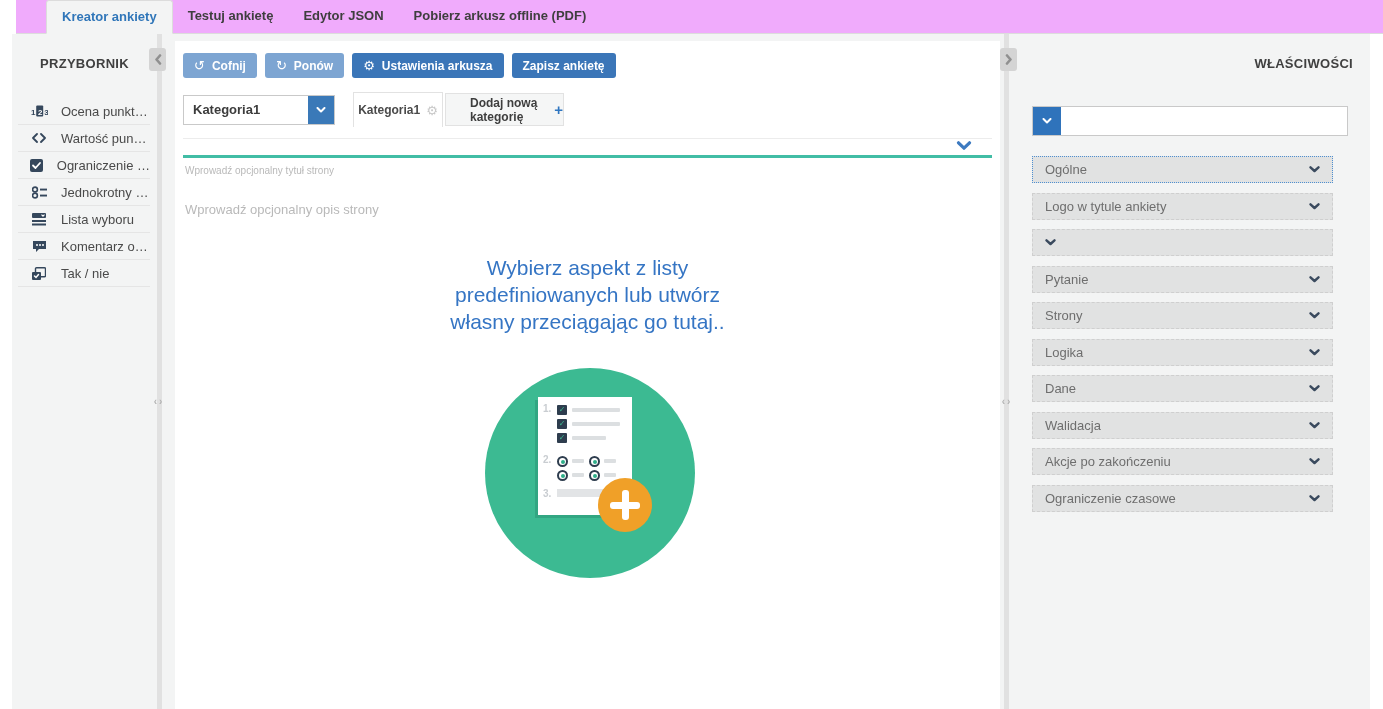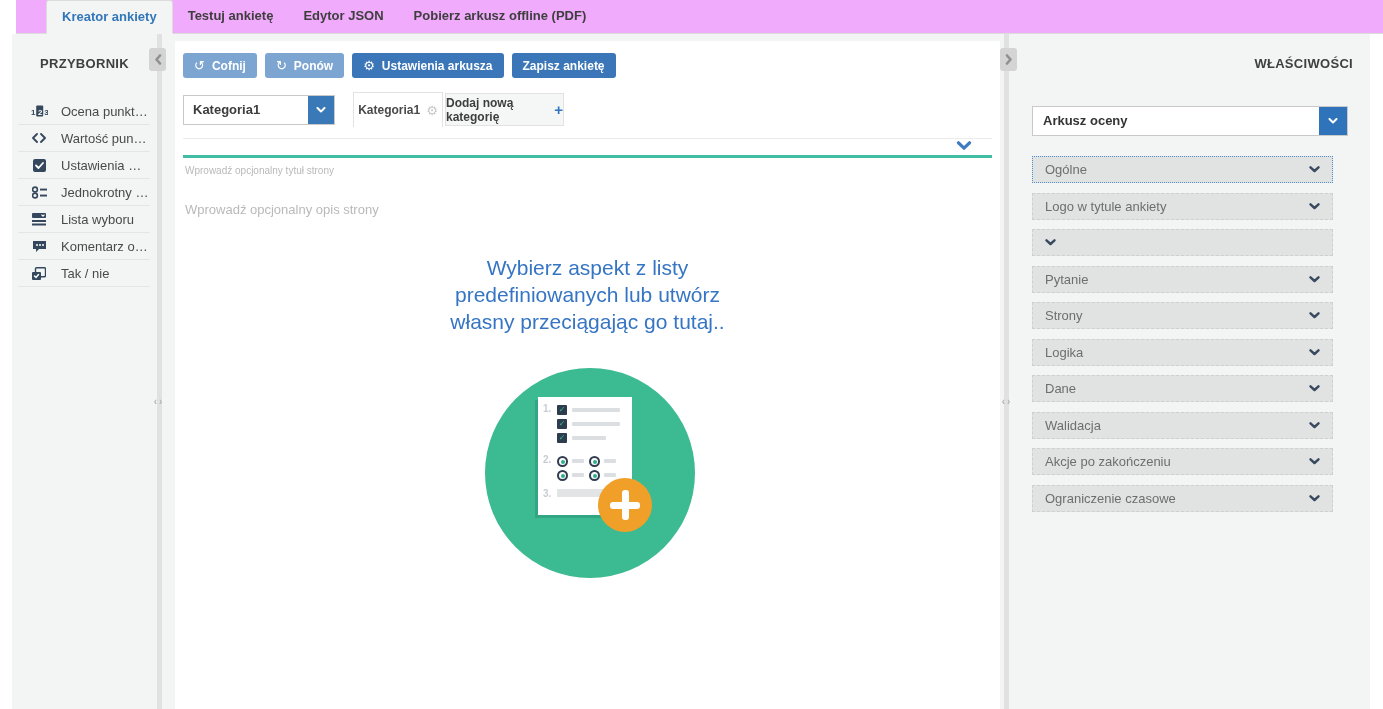--- a/index.html
+++ b/index.html
@@ -32,21 +32,21 @@
   .canvas-toolbar { position:absolute; left:8px; top:12px; display:flex; gap:8px; }
   .btn { display:inline-flex; align-items:center; height:25px; padding:0 11px; border:none; border-radius:3px; background:#3b76b8; color:#fff; font-weight:bold; font-size:12px; font-family:inherit; cursor:pointer; white-space:nowrap; }
   .btn.disabled { background:#7da5d2; }
   .bicon { margin-right:7px; font-size:13px; font-weight:normal; font-family:"DejaVu Sans",sans-serif; }
 
   .pagebar { position:absolute; left:8px; top:51px; height:35px; width:100%; }
   .page-select { position:absolute; left:0; top:3px; width:152px; height:30px; background:#fff; border:1px solid #c9c9c9; display:flex; cursor:pointer; }
   .page-select-value { flex:1; line-height:28px; padding-left:9px; font-size:13px; font-weight:bold; color:#3c3c3c; }
   .page-select-btn { width:26px; background:#3a79b8; display:flex; align-items:center; justify-content:center; }
   .page-tab-active { position:absolute; left:170px; top:0; width:90px; height:35px; background:#fff; border:1px solid #e2e2e2; border-bottom:none; display:flex; align-items:center; justify-content:center; gap:6px; font-size:12px; font-weight:bold; color:#4a4a4a; cursor:pointer; }
-  .page-tab-add { position:absolute; left:262px; top:1px; width:119px; height:33px; background:#f5f6f6; border:1px solid #e2e2e2; display:flex; align-items:center; justify-content:center; gap:6px; font-size:12px; font-weight:bold; color:#3e3e3e; cursor:pointer; }
+  .page-tab-add { position:absolute; left:262px; top:1px; width:119px; height:33px; background:#f5f6f6; border:1px solid #e2e2e2; display:flex; align-items:center; justify-content:center; gap:6px; font-size:12px; font-weight:bold; color:#3e3e3e; cursor:pointer;padding-left:24px; }
   .gear-gray { color:#c8c8c8; font-size:13px; font-weight:normal; font-family:"DejaVu Sans",sans-serif; }
   .plus-blue { color:#2f76c0; font-size:15px; font-weight:bold; }
 
   .survey-topline { position:absolute; left:8px; right:8px; top:97px; border-top:1px solid #ececec; }
   .survey-chevron { position:absolute; right:28px; top:100px; color:#3d7ac0; cursor:pointer; line-height:0; }
   .teal-line { position:absolute; left:8px; right:8px; top:114px; height:3px; background:#41bda5; }
 
   .ph-input { position:absolute; left:10px; width:430px; border:none; outline:none; background:transparent; font-family:inherit; color:#444; }
   .ph-input::placeholder { color:#b9b9b9; opacity:1; }
   #page-title-input { top:124px; font-size:10px; }
@@ -119,21 +119,21 @@
       <span class="tb-label">Wartość pun…</span>
     </div>
 
     <div class="toolbox-item">
       <span class="tb-icon">
         <svg width="13" height="13" viewBox="0 0 13 13">
             <rect width="13" height="13" rx="2" fill="#35475c"></rect>
             <path d="M3 6.5 L5.5 9 L10 4" stroke="#fff" stroke-width="1.8" fill="none" stroke-linecap="round" stroke-linejoin="round"></path>
           </svg>
       </span>
-      <span class="tb-label">Ustawienia …</span>
+      <span class="tb-label">Ograniczenie …</span>
     </div>
 
     <div class="toolbox-item">
       <span class="tb-icon">
         <svg width="15" height="13" viewBox="0 0 15 13">
             <circle cx="3" cy="3.5" r="2.4" fill="none" stroke="#35475c" stroke-width="1.6"></circle>
             <rect x="8" y="2.6" width="7" height="1.9" fill="#35475c"></rect>
             <circle cx="3" cy="9.5" r="2.4" fill="none" stroke="#35475c" stroke-width="1.6"></circle>
             <rect x="8" y="8.6" width="7" height="1.9" fill="#35475c"></rect>
           </svg>
@@ -277,21 +277,20 @@
       <svg width="8" height="11" viewBox="0 0 8 11">
           <path d="M2 1.5 L5.5 5.5 L2 9.5" fill="none" stroke="#909090" stroke-width="2.6" stroke-linecap="round" stroke-linejoin="round"></path>
         </svg>
     </span>
   </div>
   <div class="splitter-handle" style="left:996px; top:362px;">‹›</div>
 
   <div class="props-title">WŁAŚCIWOŚCI</div>
 
   <div class="props-select">
-    <span class="props-select-value">Arkusz oceny</span>
     <span class="props-select-btn">
       <span style="line-height:0;">
         <svg width="10" height="6" viewBox="0 0 10 6">
             <path d="M1.5 1 L5 4.5 L8.5 1" fill="none" stroke="#fff" stroke-width="2" stroke-linecap="round" stroke-linejoin="round"></path>
           </svg>
       </span>
     </span>
   </div>
 
   <div class="accordion">

